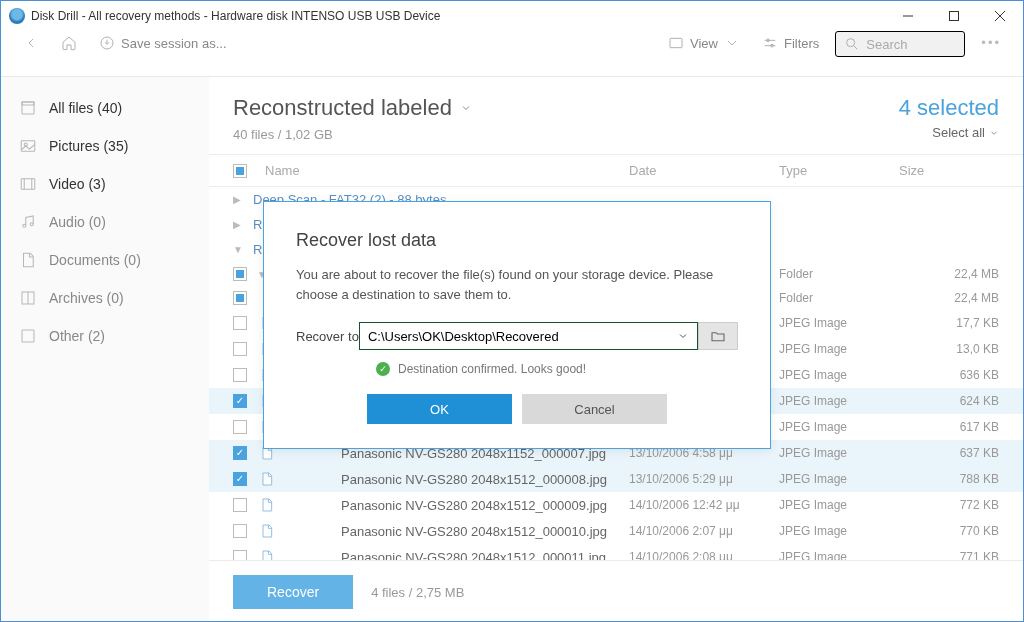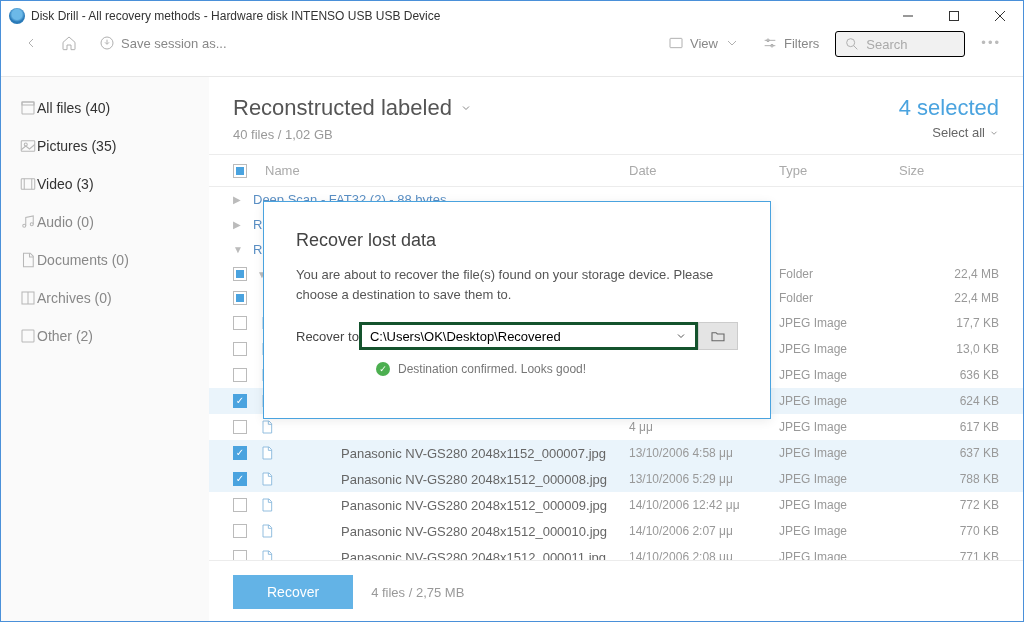--- a/index.html
+++ b/index.html
@@ -13,21 +13,21 @@
 .titlebar .win-btn svg { width: 10px; height: 10px; stroke: #333; fill: none; stroke-width: 1; }
 
 .toolbar { height: 46px; display: flex; align-items: flex-start; padding: 0 16px; border-bottom: 1px solid #e8e8e8; gap: 10px; color: #888; }
 .toolbar .tbtn { display: flex; align-items: center; gap: 6px; padding: 4px 6px; cursor: pointer; font-size: 13px; }
 .toolbar .spacer { flex: 1; }
 .toolbar .search-box { width: 130px; height: 26px; background: #f1f1f1; border-radius: 3px; display: flex; align-items: center; padding: 0 8px; gap: 6px; color: #aaa; font-size: 13px; border: 1px solid #000000; }
 .toolbar svg { width: 16px; height: 16px; stroke: #aaa; fill: none; stroke-width: 1.4; }
 
 .main { display: flex; height: calc(622px - 30px - 46px); }
 .sidebar { width: 208px; background: #fafafa; padding-top: 12px; }
-.sidebar .item { display: flex; align-items: center; gap: 0; padding: 10px 18px; color: #888; font-size: 14px; cursor: pointer; }
+.sidebar .item { display: flex; align-items: center; gap: 12px; padding: 10px 18px; color: #888; font-size: 14px; cursor: pointer; }
 .sidebar .item.active { color: #333; font-weight: 500; }
 .sidebar svg { width: 18px; height: 18px; stroke: #b8b8b8; fill: none; stroke-width: 1.4; }
 
 .content { flex: 1; display: flex; flex-direction: column; position: relative; }
 .content-header { padding: 18px 24px 12px 24px; display: flex; align-items: flex-start; }
 .content-header .left { display: flex; flex-direction: column; gap: 6px; }
 .content-header h1 { font-size: 22px; font-weight: 400; color: #555; display: flex; align-items: center; gap: 8px; }
 .content-header .sub { font-size: 13px; color: #999; }
 .content-header .right { margin-left: auto; text-align: right; }
 .content-header .selected { font-size: 22px; color: #4aa3df; font-weight: 300; }
@@ -65,21 +65,21 @@
 .footer .recover-btn { background: #63b3e6; color: #fff; border: none; padding: 9px 34px; font-size: 14px; cursor: pointer; }
 .footer .info { color: #999; font-size: 13px; }
 .footer .explorer-link { margin-left: auto; color: #4aa3df; font-size: 13px; display: flex; align-items: center; gap: 6px; cursor: pointer; }
 
 .dialog-back { position: absolute; inset: 0; background: transparent; }
 .dialog { position: absolute; left: 262px; top: 200px; width: 508px; background: #fff; border: 1px solid #4aa3df; padding: 28px 32px 24px 32px; box-shadow: 0 2px 10px rgba(0,0,0,0.08); }
 .dialog h2 { font-size: 18px; font-weight: 400; color: #444; margin-bottom: 14px; }
 .dialog p { font-size: 13px; color: #555; line-height: 1.5; margin-bottom: 18px; }
 .dialog .dest-row { display: flex; align-items: center; margin-bottom: 12px; }
 .dialog .dest-row label { font-size: 13px; color: #444; }
-.dialog .dest-row select, .dialog .dest-row .combo { flex: 1; height: 28px; border: 3px solid #14532d; padding: 0 8px; font-size: 13px; display: flex; align-items: center; justify-content: space-between; background: #fff; }
+.dialog .dest-row select, .dialog .dest-row .combo { flex: 1; height: 28px; border: 1px solid #14532d; padding: 0 8px; font-size: 13px; display: flex; align-items: center; justify-content: space-between; background: #fff; }
 .dialog .browse-btn { width: 40px; height: 28px; background: #e4e4e4; border: 1px solid #ccc; display: flex; align-items: center; justify-content: center; cursor: pointer; }
 .dialog .confirm-row { display: flex; align-items: center; gap: 8px; font-size: 12px; color: #777; margin-bottom: 18px; padding-left: 80px; }
 .dialog .confirm-row .check-ico { width: 14px; height: 14px; background: #4caf50; border-radius: 50%; display: flex; align-items: center; justify-content: center; color: #fff; font-size: 9px; }
 .dialog .btns { display: flex; gap: 10px; justify-content: center; }
 .dialog .btns button { width: 145px; height: 30px; border: none; font-size: 13px; cursor: pointer; }
 .dialog .ok-btn { background: #1f8fd6; color: #fff; }
 .dialog .cancel-btn { background: #d9d9d9; color: #555; }
 
 .chev-down { width: 12px; height: 12px; }
 .dots { font-size: 18px; letter-spacing: 2px; color: #bbb; }
@@ -450,14 +450,18 @@
       <div class="browse-btn">
         <svg viewBox="0 0 24 24" style="width:16px;height:16px;stroke:#666;fill:none;stroke-width:1.6">
             <path d="M3 7h6l2 2h10v10H3z"></path>
           </svg>
       </div>
     </div>
     <div class="confirm-row">
       <span class="check-ico">✓</span>
       <span>Destination confirmed. Looks good!</span>
     </div>
+    <div class="btns">
+      <button class="ok-btn">OK</button>
+      <button class="cancel-btn">Cancel</button>
+    </div>
   </div>
 </div>
 
 </body></html>

